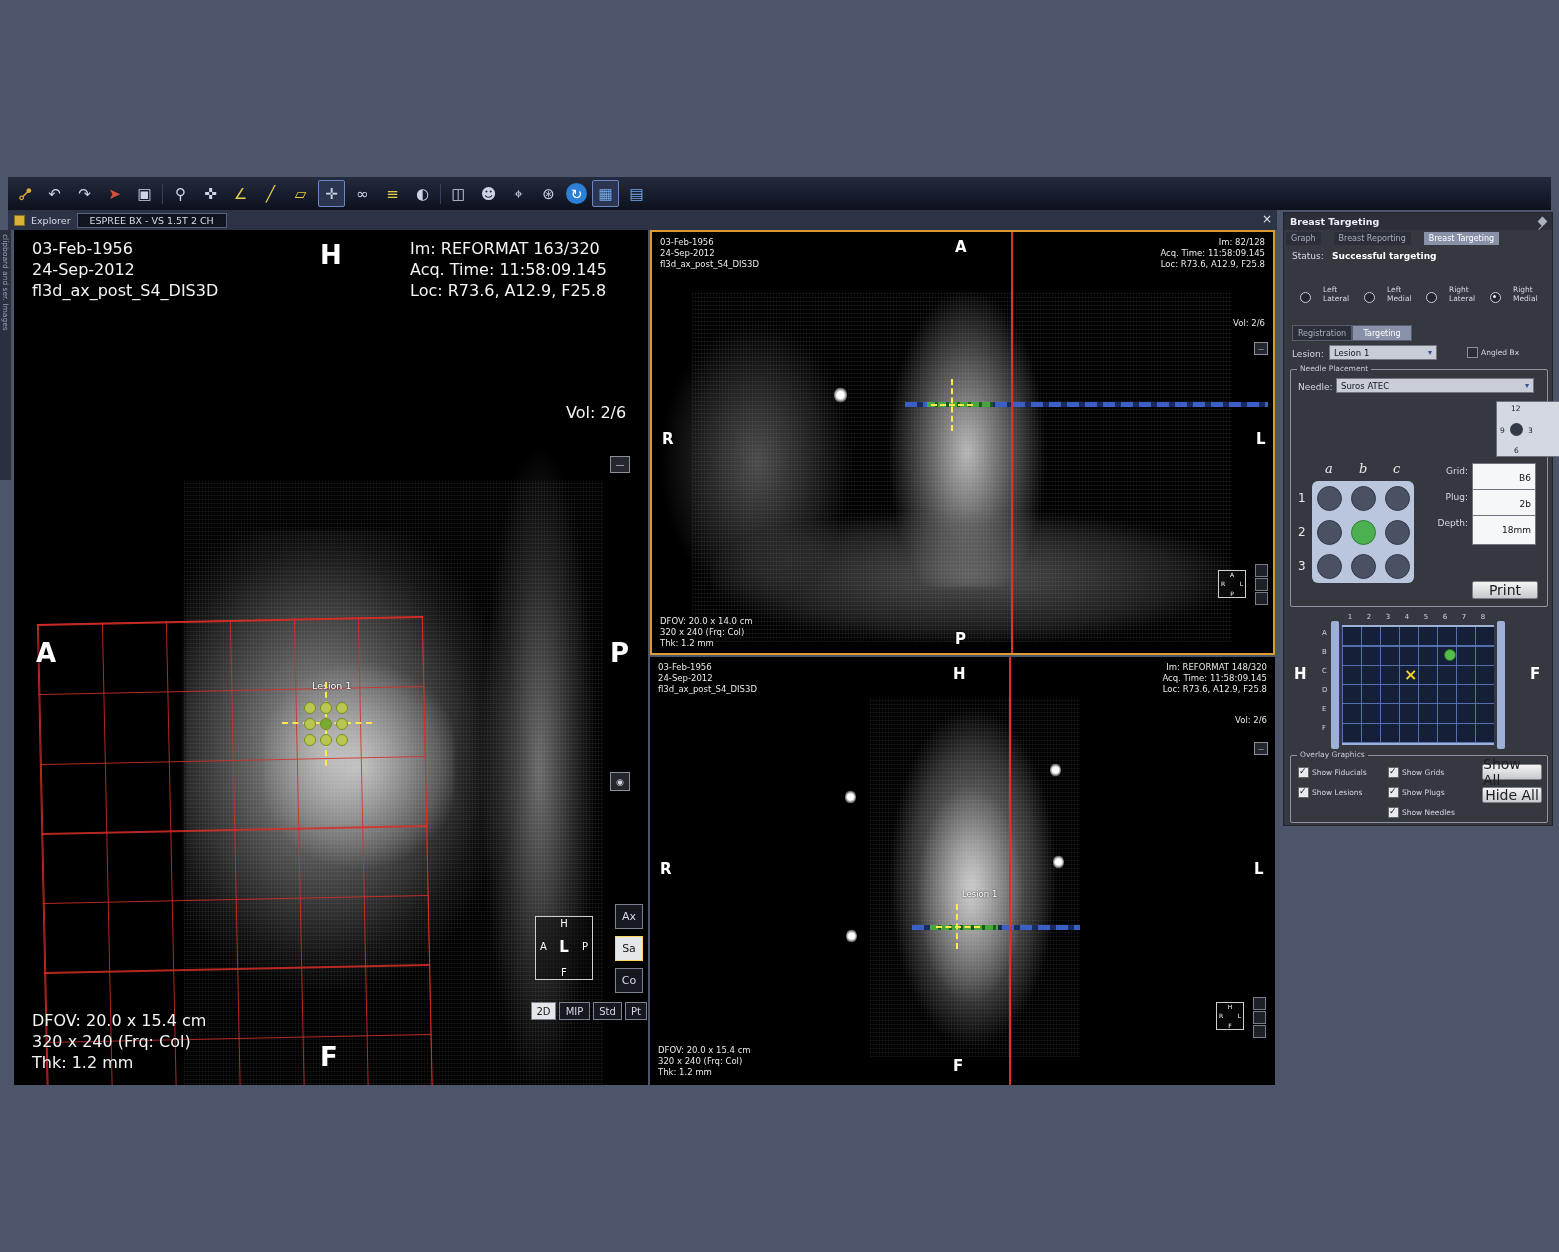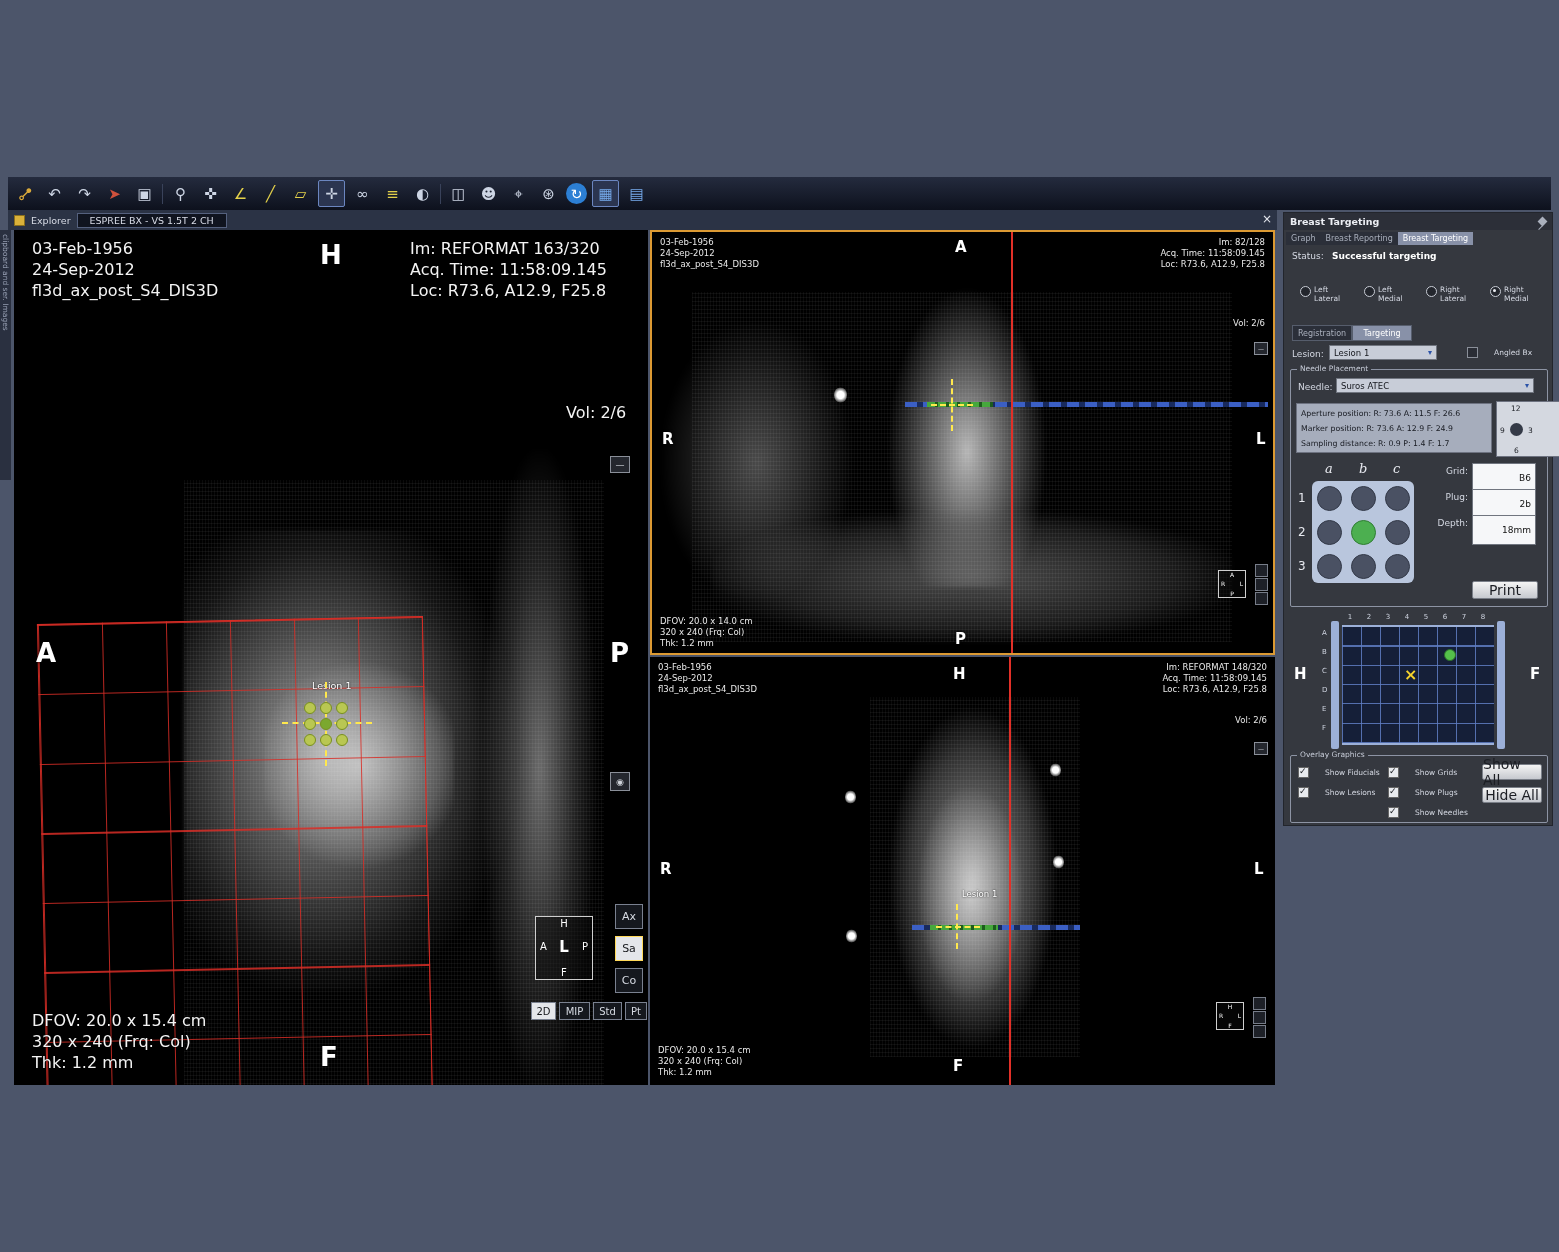--- a/index.html
+++ b/index.html
@@ -66,36 +66,36 @@
   .mbtn{position:absolute;height:18px;background:#15181e;border:1px solid #7a8190;color:#d6dae2;font-size:10px;display:flex;align-items:center;justify-content:center;padding:0 3px;box-sizing:border-box;}
   .mbtn.on{background:#e4e6ea;color:#14161a;}
   .ttool{position:absolute;width:11px;height:11px;border:1px solid #777d89;background:#1d2027;}
 
   
   .panel{position:absolute;left:1283px;top:212px;width:270px;height:614px;background:#35383f;border:1px solid #22252c;box-sizing:border-box;font-size:9px;color:#d4d8e2;}
   .phead{position:absolute;left:0;top:0;width:100%;height:17px;background:#2c2f38;display:flex;align-items:center;padding:0 6px;box-sizing:border-box;}
   .phead .ttl{font-size:9.5px;font-weight:bold;color:#eceef4;}
   .pin{margin-left:auto;width:7px;height:7px;background:#aab0bd;transform:rotate(45deg);position:relative;}
   .pin::after{content:"";position:absolute;left:6px;top:6px;width:1px;height:6px;background:#aab0bd;}
-  .ptabs{position:absolute;left:2px;top:19px;display:flex;gap:0;}
+  .ptabs{position:absolute;left:2px;top:19px;display:flex;gap:13px;}
   .ptab{background:#2b2f39;color:#aab0bd;font-size:8px;padding:2px 5px;}
   .ptab.on{background:#8891a8;color:#fff;}
   .ptx{position:absolute;color:#d4d8e2;font-size:9px;}
   .bold{font-weight:bold;color:#fff;}
   .grp{position:absolute;border:1px solid #8d94a4;border-radius:2px;}
   .legend{position:absolute;top:-6px;left:6px;background:#35383f;padding:0 3px;font-size:7.5px;color:#c7ccd8;}
-  .popt{position:absolute;display:flex;gap:3px;align-items:flex-start;}
+  .popt{position:absolute;display:flex;gap:12px;align-items:flex-end;}
   .radio{width:9px;height:9px;border-radius:50%;border:1px solid #c9cdd6;background:#23262d;position:relative;flex:none;margin-top:1px;}
   .radio.on::after{content:"";position:absolute;left:2px;top:2px;width:3px;height:3px;border-radius:50%;background:#eceef2;}
   .plbl{display:flex;flex-direction:column;font-size:7.5px;line-height:9px;}
   .stab{position:absolute;width:58px;height:14px;font-size:8px;display:flex;align-items:center;justify-content:center;background:#2b2f39;color:#aab0bd;border:1px solid #565d6c;}
   .stab.on{background:#8891a8;color:#fff;}
   .sel{position:absolute;background:#c8cdd8;border:1px solid #70757f;color:#14161c;font-size:8.5px;display:flex;align-items:center;padding:0 4px;box-sizing:border-box;height:15px;}
   .sel::after{content:"▾";margin-left:auto;color:#2b52a8;font-size:8px;}
-  .cbx{position:absolute;display:flex;align-items:center;gap:16px;color:#d4d8e2;font-size:7.5px;}
+  .cbx{position:absolute;display:flex;align-items:center;gap:3px;color:#d4d8e2;font-size:7.5px;}
   .cbx .box{width:9px;height:9px;background:#e8eaee;border:1px solid #666;position:relative;flex:none;}
   .cbx .box::after{content:"✓";position:absolute;left:0;top:-2px;font-size:9px;color:#15171c;font-weight:bold;}
   .cbx .box.un{background:#2a2d35;border-color:#8a8f99;}
   .cbx .box.un::after{content:"";}
   .vbox{position:absolute;background:#f6f7f9;border:1px solid #70757f;color:#111;font-size:9px;display:flex;align-items:center;justify-content:flex-end;padding:0 4px;box-sizing:border-box;height:30px;}
   .btn{position:absolute;background:linear-gradient(#f4f4f4,#c6c9cf);border:1px solid #7a7f88;border-radius:2px;color:#1c1e24;font-size:14px;display:flex;align-items:center;justify-content:center;}
   .infobox{position:absolute;background:#a6adbc;border:1px solid #6d7280;color:#181b22;font-size:7.8px;line-height:15px;padding:2px 4px;box-sizing:border-box;}
   .clock{position:absolute;background:#d4d8e0;border:1px solid #6d7280;color:#1b1e24;font-size:7.5px;}
   .clock span{position:absolute;}
   .clock .disc{left:13px;top:21px;width:13px;height:13px;border-radius:50%;background:#343a47;}
@@ -368,25 +368,20 @@
         <span>Angled Bx</span>
     </div>
 
     <div class="grp" style="left:6px;top:156px;width:256px;height:236px;">
       <span class="legend">Needle Placement</span>
     </div>
     <span class="ptx" style="left:14px;top:169px;">Needle:</span>
     <div class="sel" style="left:52px;top:165px;width:198px;">
       <span>Suros ATEC</span>
     </div>
-    <div class="infobox" style="left:12px;top:190px;width:196px;height:50px;">
-      <div>Aperture position: R: 73.6 A: 11.5 F: 26.6</div>
-      <div>Marker position: R: 73.6 A: 12.9 F: 24.9</div>
-      <div>Sampling distance: R: 0.9 P: 1.4 F: 1.7</div>
-    </div>
     <div class="clock" style="left:212px;top:188px;width:40px;height:54px;padding-left:33px;">
       <span style="left:14px;top:2px;">12</span>
       <span style="left:3px;top:24px;">9</span>
       <span style="left:31px;top:24px;">3</span>
       <span style="left:17px;top:44px;">6</span>
       <span class="disc"></span>
     </div>
 
     <span class="abc-h" style="left:41px;top:248px;">a</span>
     <span class="abc-h" style="left:75px;top:248px;">b</span>

